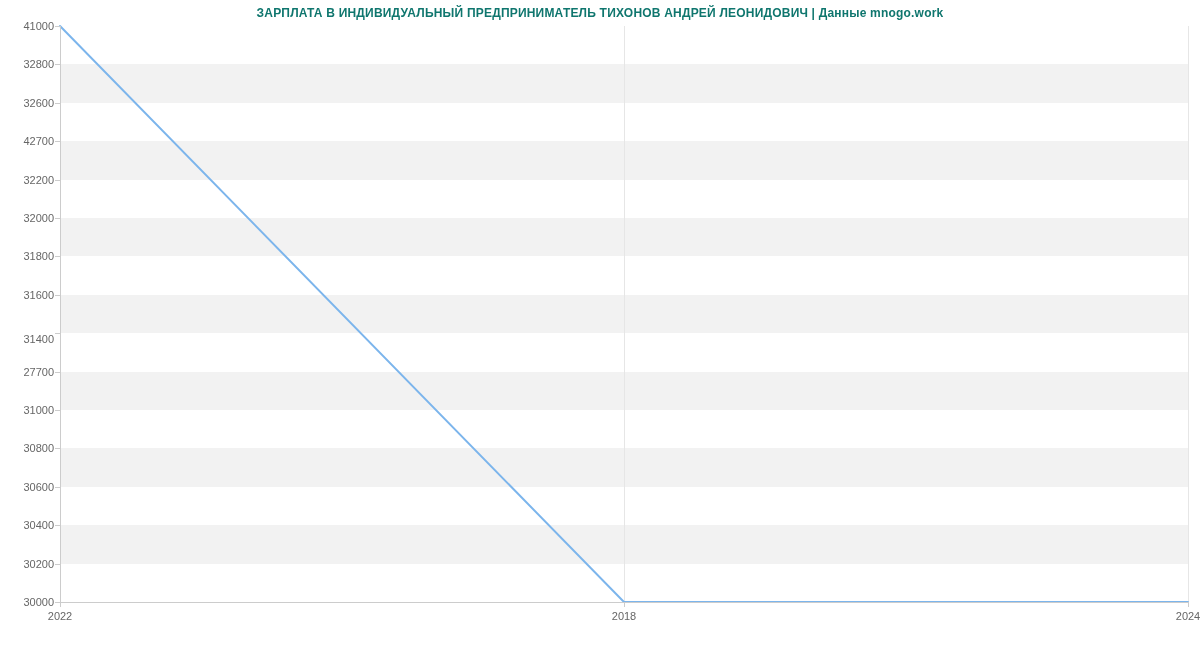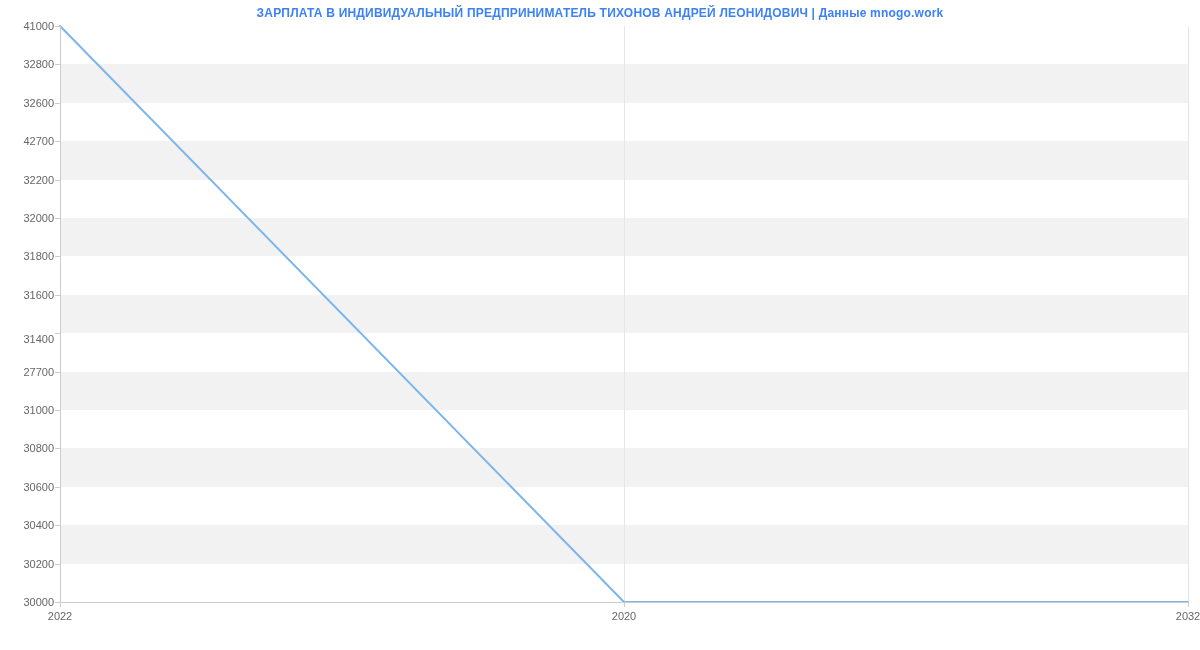--- a/index.html
+++ b/index.html
@@ -17,21 +17,21 @@
     height: 650px;
   }
   .chart-title {
     position: absolute;
     top: 6px;
     left: 0;
     width: 1200px;
     text-align: center;
     font-size: 12px;
     font-weight: 600;
-    color: #3b82f6;
+    color: #0f766e;
     letter-spacing: 0.2px;
   }
   .plot-area {
     position: absolute;
     left: 60px;
     top: 26px;
     width: 1128px;
     height: 576px;
     background: #ffffff;
   }
@@ -152,17 +152,17 @@
     <div class="y-tick-label" style="top: 141.2px;">42700</div>
     <div class="tick-mark" style="left: 55px; top: 141.2px; width: 5px; height: 1px;"></div>
     <div class="y-tick-label" style="top: 102.8px;">32600</div>
     <div class="tick-mark" style="left: 55px; top: 102.8px; width: 5px; height: 1px;"></div>
     <div class="y-tick-label" style="top: 64.4px;">32800</div>
     <div class="tick-mark" style="left: 55px; top: 64.4px; width: 5px; height: 1px;"></div>
     <div class="y-tick-label" style="top: 26px;">41000</div>
     <div class="tick-mark" style="left: 55px; top: 26px; width: 5px; height: 1px;"></div>
     <div class="x-tick-label" style="left: 60px;">2022</div>
     <div class="tick-mark" style="left: 60px; top: 602px; width: 1px; height: 5px;"></div>
-    <div class="x-tick-label" style="left: 624px;">2020</div>
+    <div class="x-tick-label" style="left: 624px;">2018</div>
     <div class="tick-mark" style="left: 624px; top: 602px; width: 1px; height: 5px;"></div>
-    <div class="x-tick-label" style="left: 1188px;">2032</div>
+    <div class="x-tick-label" style="left: 1188px;">2024</div>
     <div class="tick-mark" style="left: 1188px; top: 602px; width: 1px; height: 5px;"></div>
   </div>
 
 </body></html>

